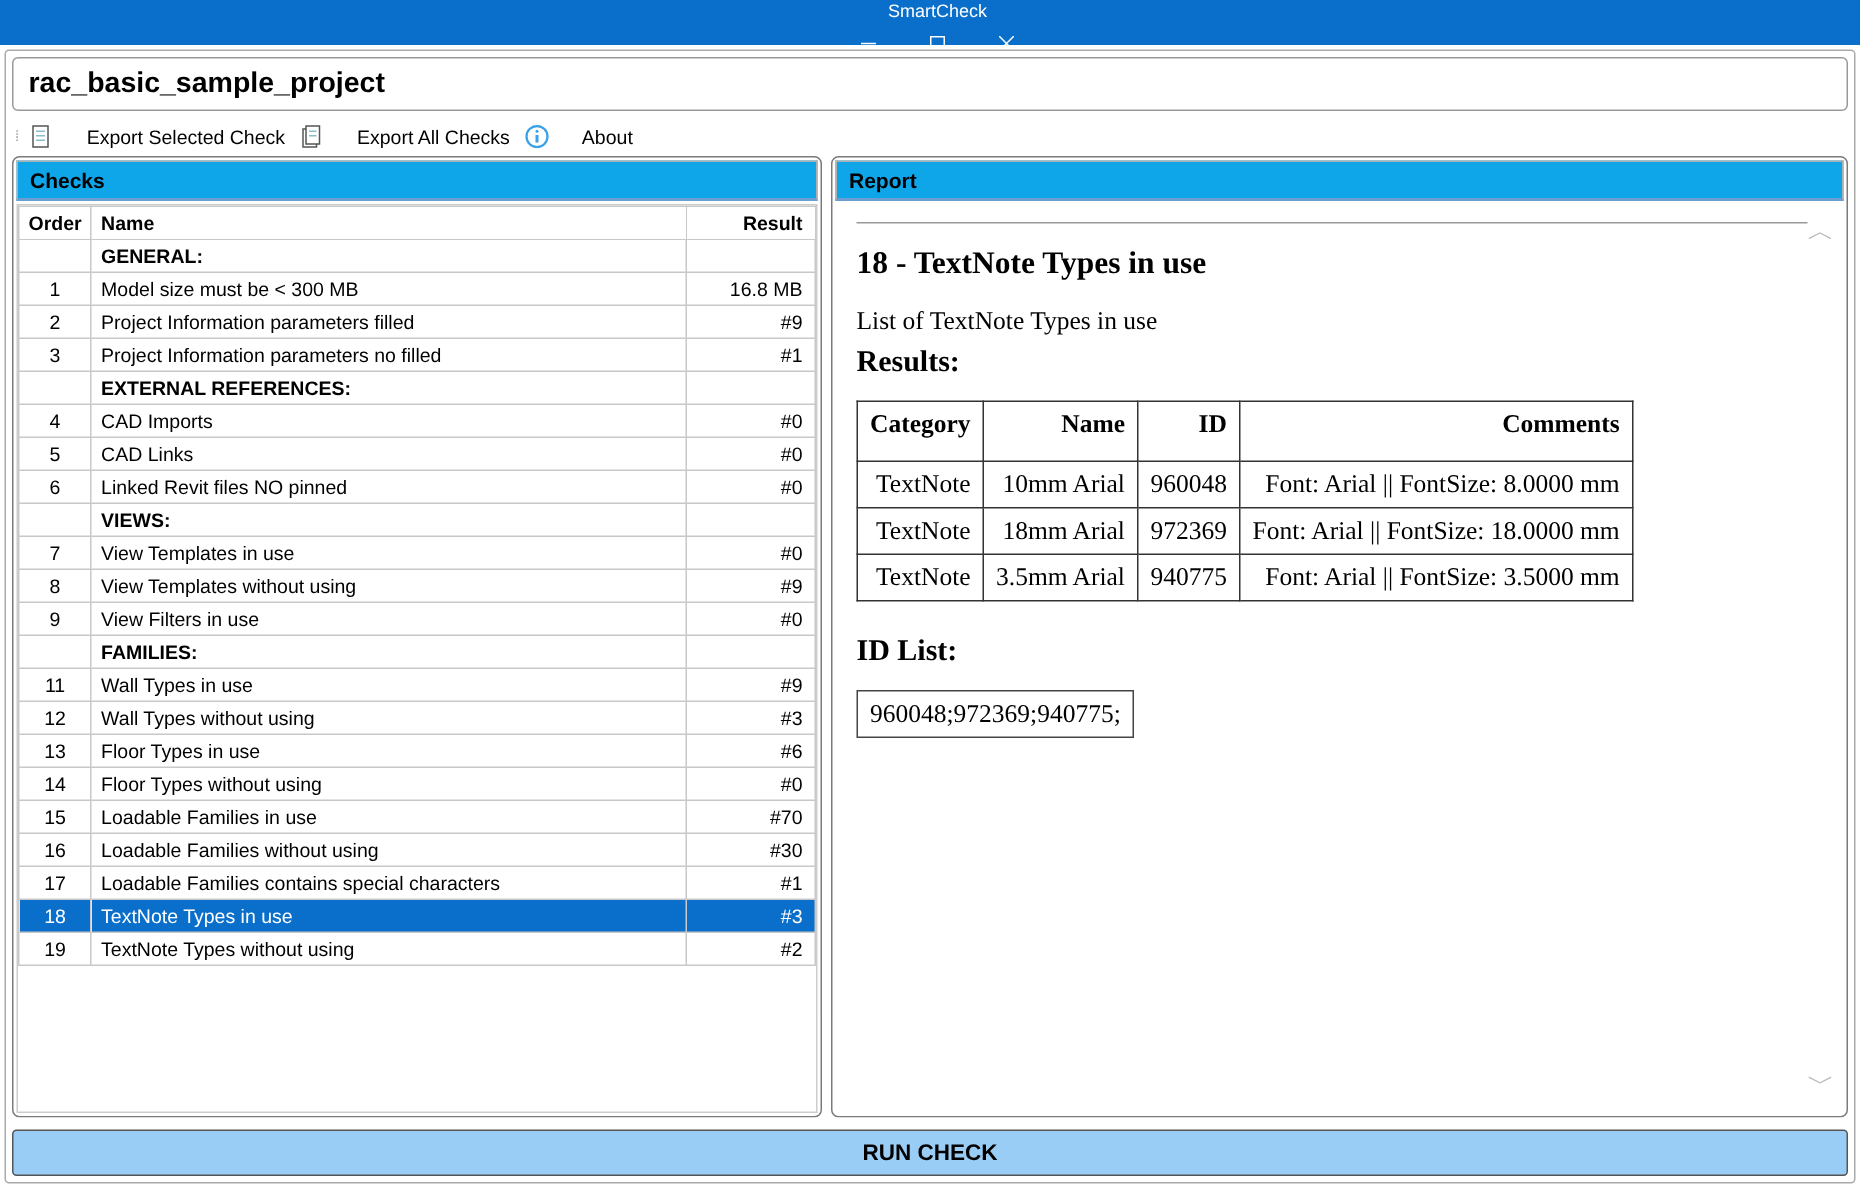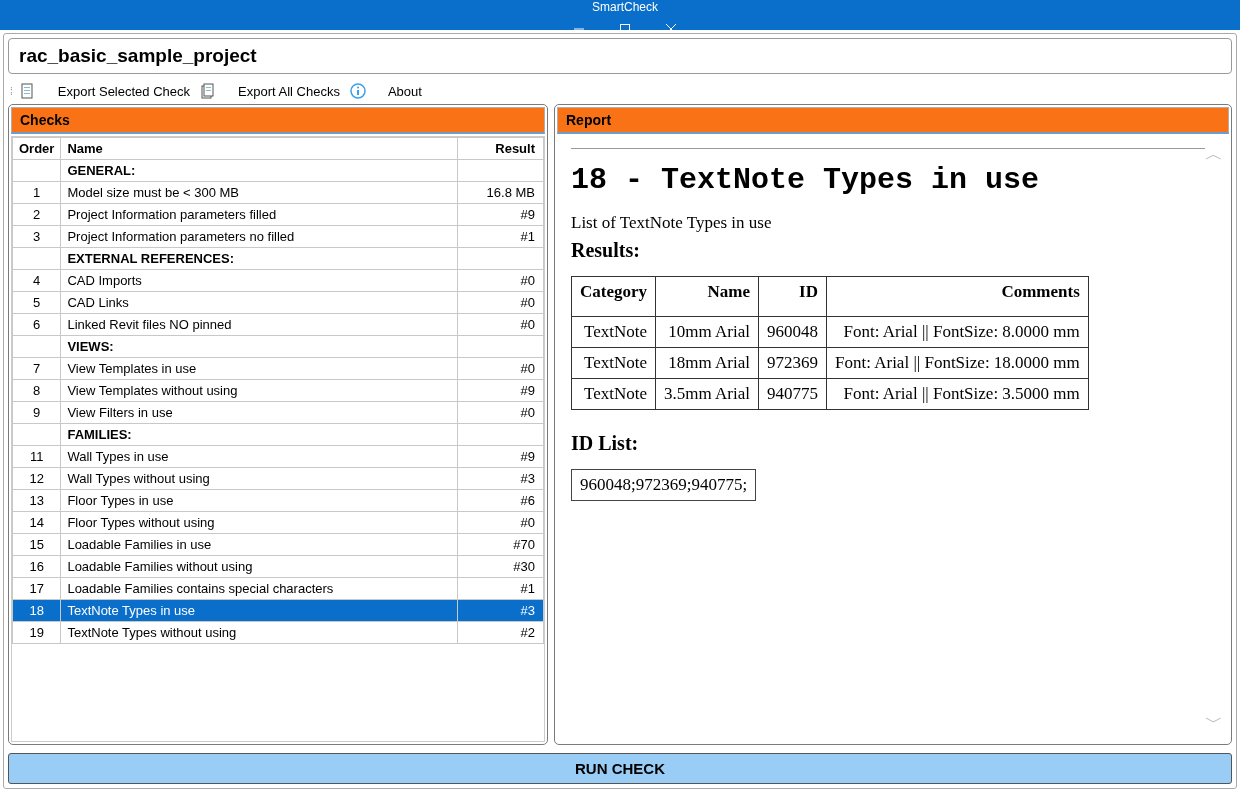--- a/index.html
+++ b/index.html
@@ -93,21 +93,21 @@
   display: flex;
   flex-direction: column;
   overflow: hidden;
   background: #fff;
   padding: 2px;
 }
 .panel-left { width: 540px; }
 .panel-right { flex: 1; }
 
 .panel-header {
-  background: #f97316;
+  background: #0ea5e9;
   font-weight: bold;
   padding: 4px 8px;
   border: 1px solid #b0b0b0;
   border-bottom: 2px solid #6a9dd0;
   font-family: Arial, sans-serif;
   font-size: 14px;
 }
 
 
 .table-wrap {
@@ -151,22 +151,22 @@
   overflow-y: auto;
   padding: 8px 24px 8px 14px;
   position: relative;
 }
 .report-wrap hr {
   margin: 6px 0 14px 0;
   border: none;
   border-top: 1px solid #999;
 }
 .report-wrap h2 {
-  font-family: Liberation Mono, monospace;
-  font-size: 30px;
+  font-family: Liberation Serif, serif;
+  font-size: 21px;
   font-weight: bold;
   margin-bottom: 16px;
 }
 .report-wrap p.desc {
   font-family: "Times New Roman", serif;
   font-size: 17px;
   margin-bottom: 6px;
 }
 .report-wrap h3 {
   font-family: "Times New Roman", serif;

